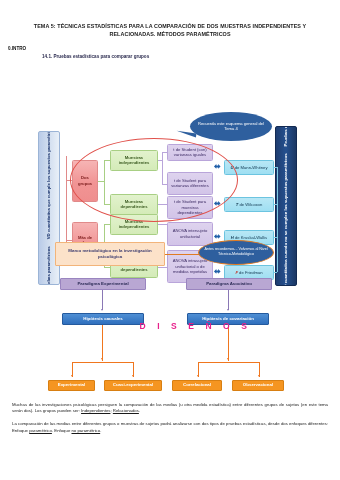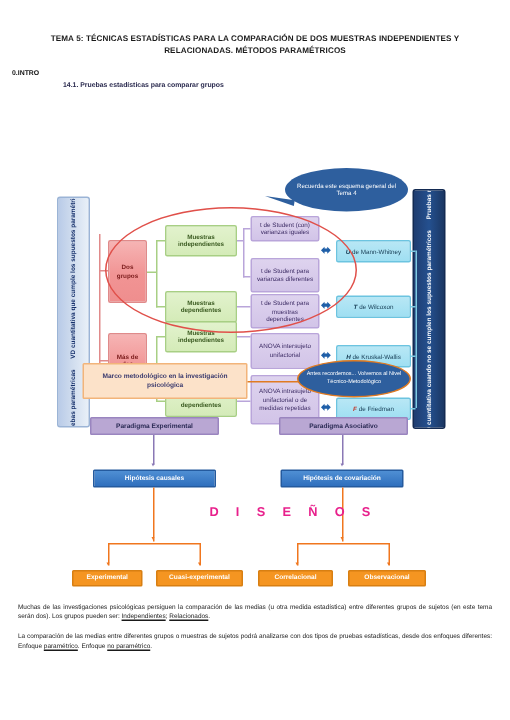--- a/index.html
+++ b/index.html
@@ -336,21 +336,21 @@
   <div class="arrow-p" style="left:226.5px; top:77px;"></div>
 
   <div class="fbox f-blue" style="left:62px; top:81px; width:82px; height:12px;">Hipótesis causales</div>
   <div class="fbox f-blue" style="left:187px; top:81px; width:82px; height:12px;">Hipótesis de covariación</div>
 
   <div class="vline-o" style="left:102px; top:93px; height:36px;"></div>
   <div class="vline-o" style="left:228px; top:93px; height:36px;"></div>
   <div class="arrow-o" style="left:100.5px; top:126px;"></div>
   <div class="arrow-o" style="left:226.5px; top:126px;"></div>
 
-  <div class="disenos" style="top:104px;padding-left:47px;">
+  <div class="disenos" style="top:89px;padding-left:47px;">
     <span>D</span><span>I</span><span>S</span><span>E</span><span>Ñ</span><span>O</span><span>S</span>
   </div>
 
   <div class="hline-o" style="left:72px; top:130px; width:62px;"></div>
   <div class="vline-o" style="left:72px; top:130px; height:15px;"></div>
   <div class="vline-o" style="left:133px; top:130px; height:15px;"></div>
   <div class="arrow-o" style="left:70.5px; top:143px;"></div>
   <div class="arrow-o" style="left:131.5px; top:143px;"></div>
 
   <div class="hline-o" style="left:198px; top:130px; width:62px;"></div>

